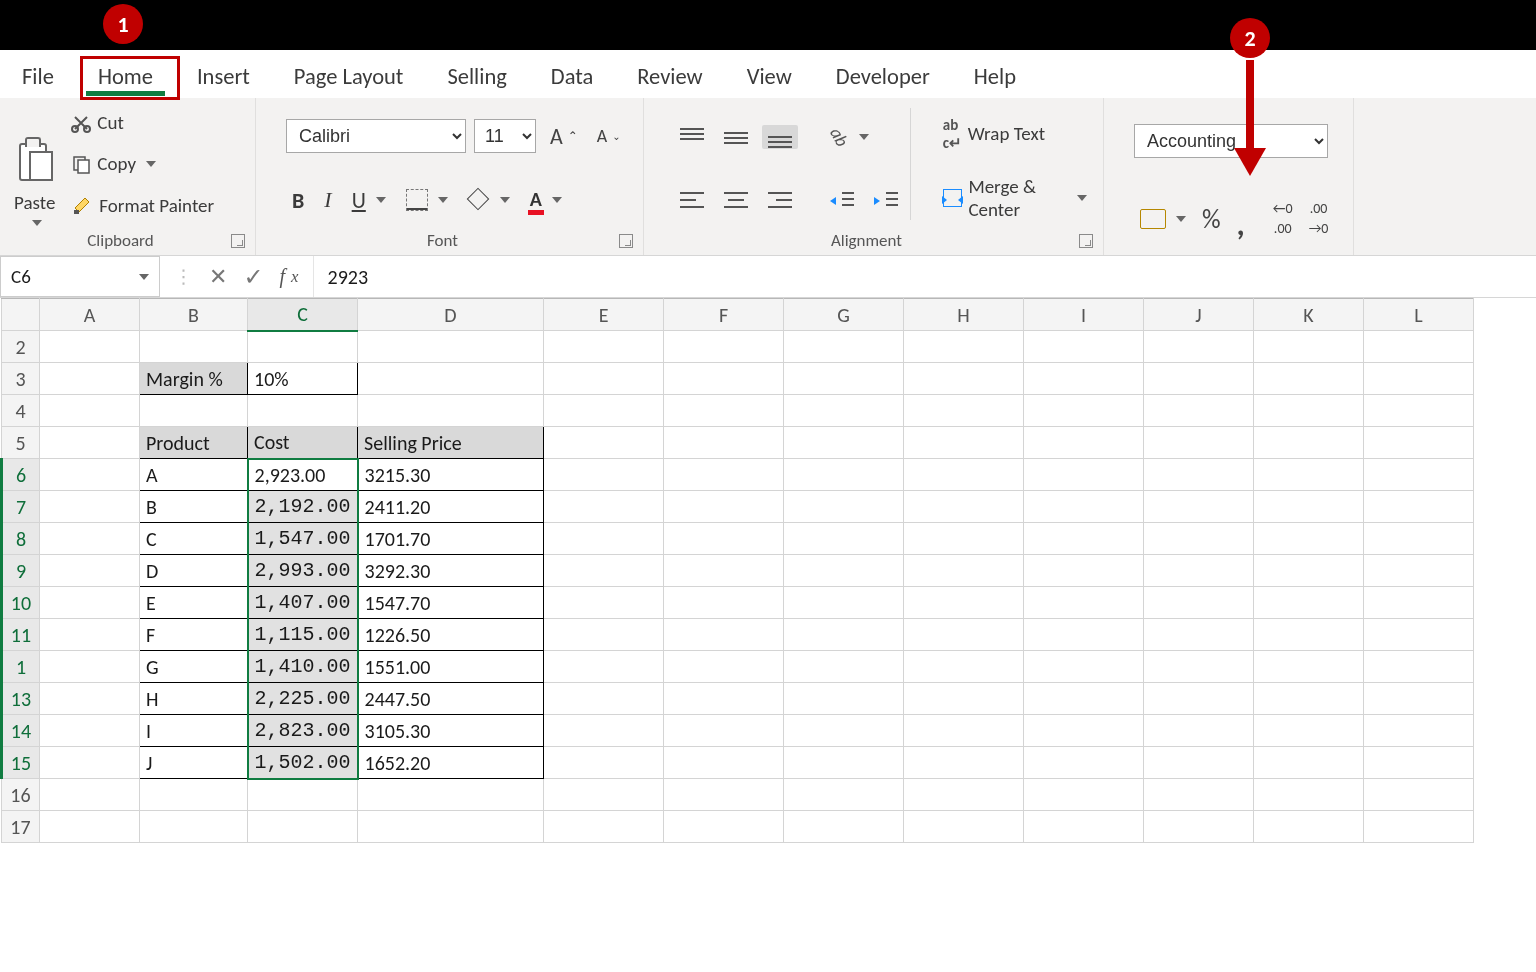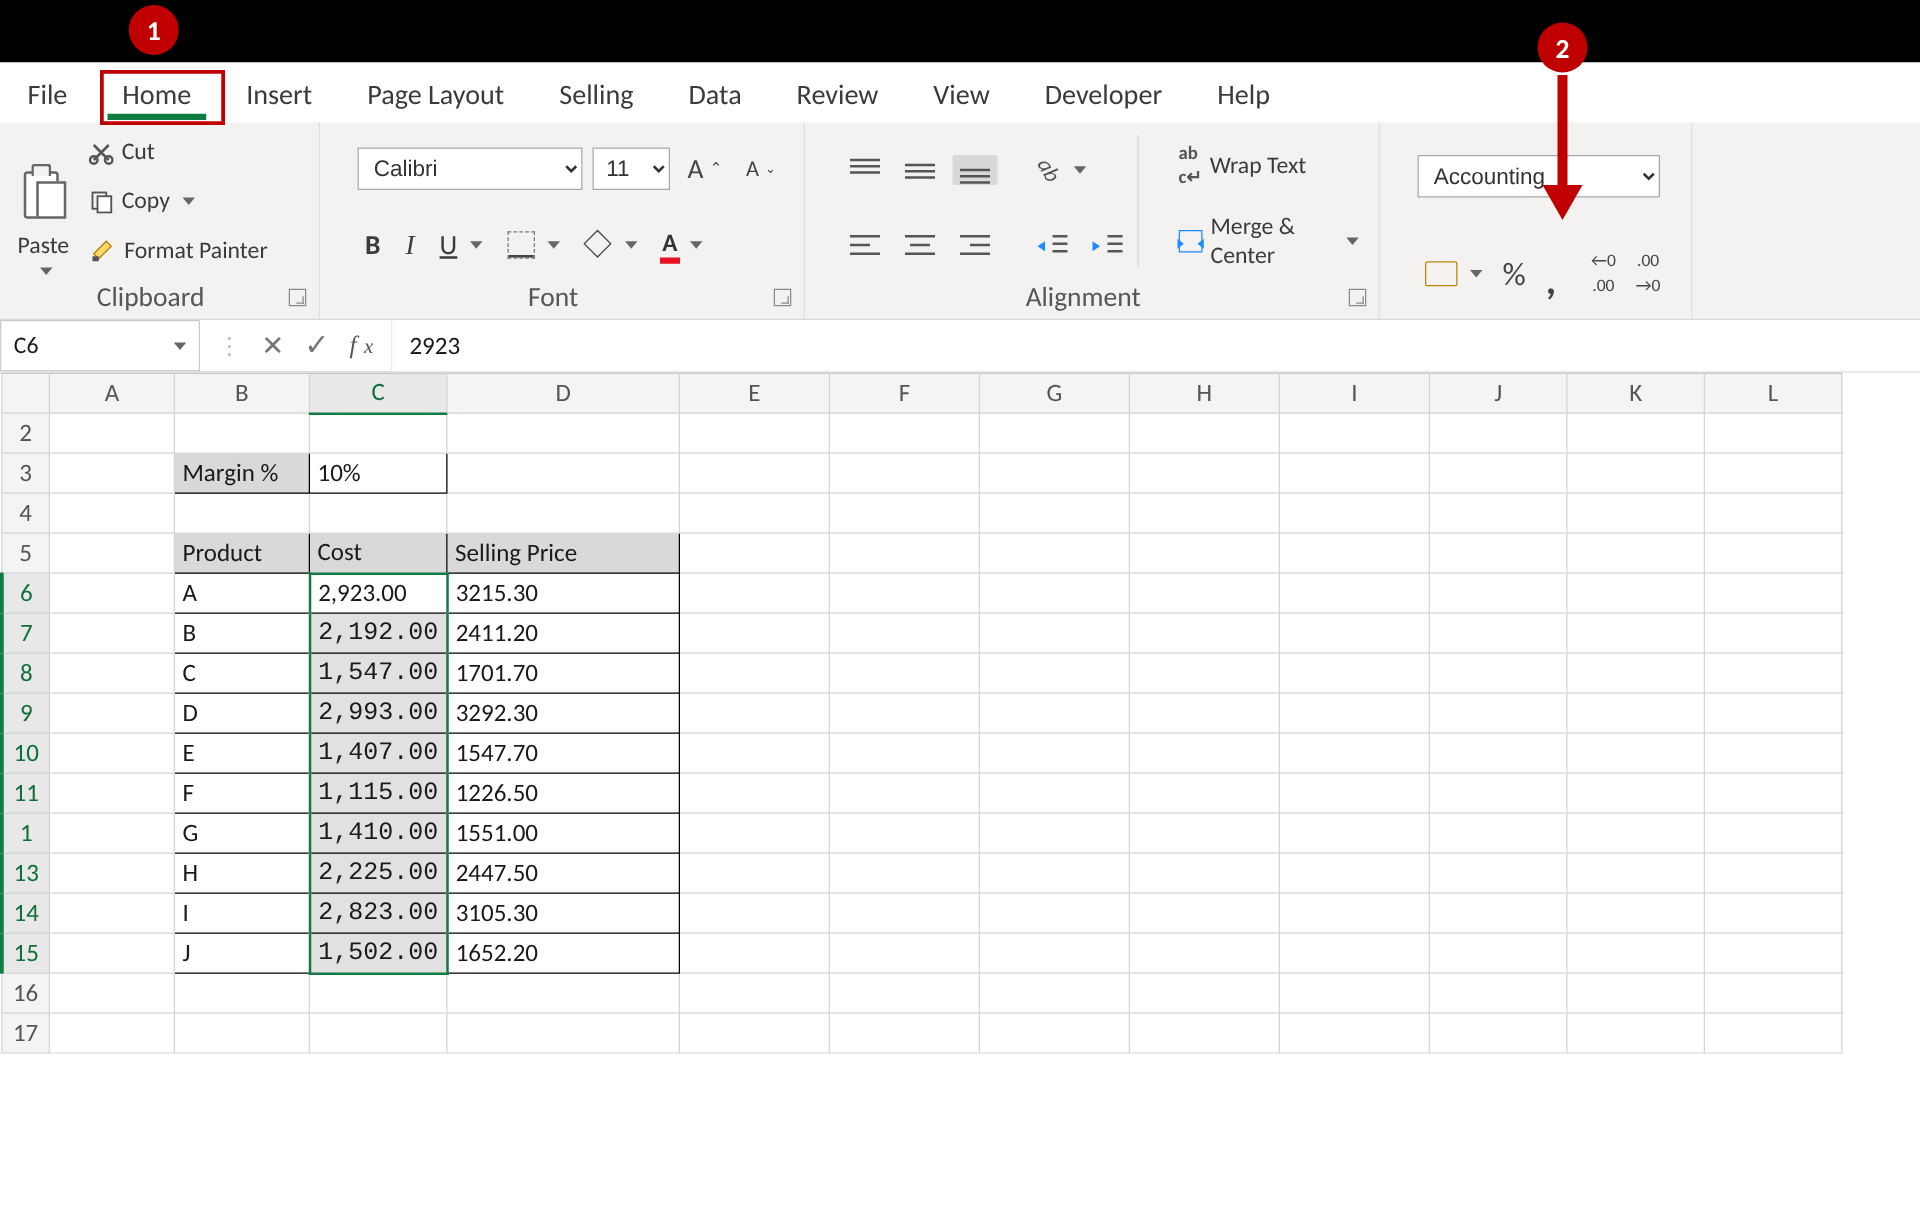--- a/index.html
+++ b/index.html
@@ -44,21 +44,21 @@
   .group {
     display: flex;
     flex-direction: column;
     padding: 4px 10px 2px 10px;
     border-right: 1px solid #e0dfde;
     position: relative;
   }
   .group .rows { flex: 1 1 auto; display:flex; }
   .group-label {
     text-align: center;
-    font-size: 22px;
+    font-size: 17px;
     color: #565656;
     padding: 4px 0 2px;
     display:flex;
     justify-content:center;
     align-items:center;
     gap:0;
   }
   .launcher {
     width:14px;height:14px;border:1px solid #8a8a8a;position:relative;
     display:inline-block;margin-left:auto;

